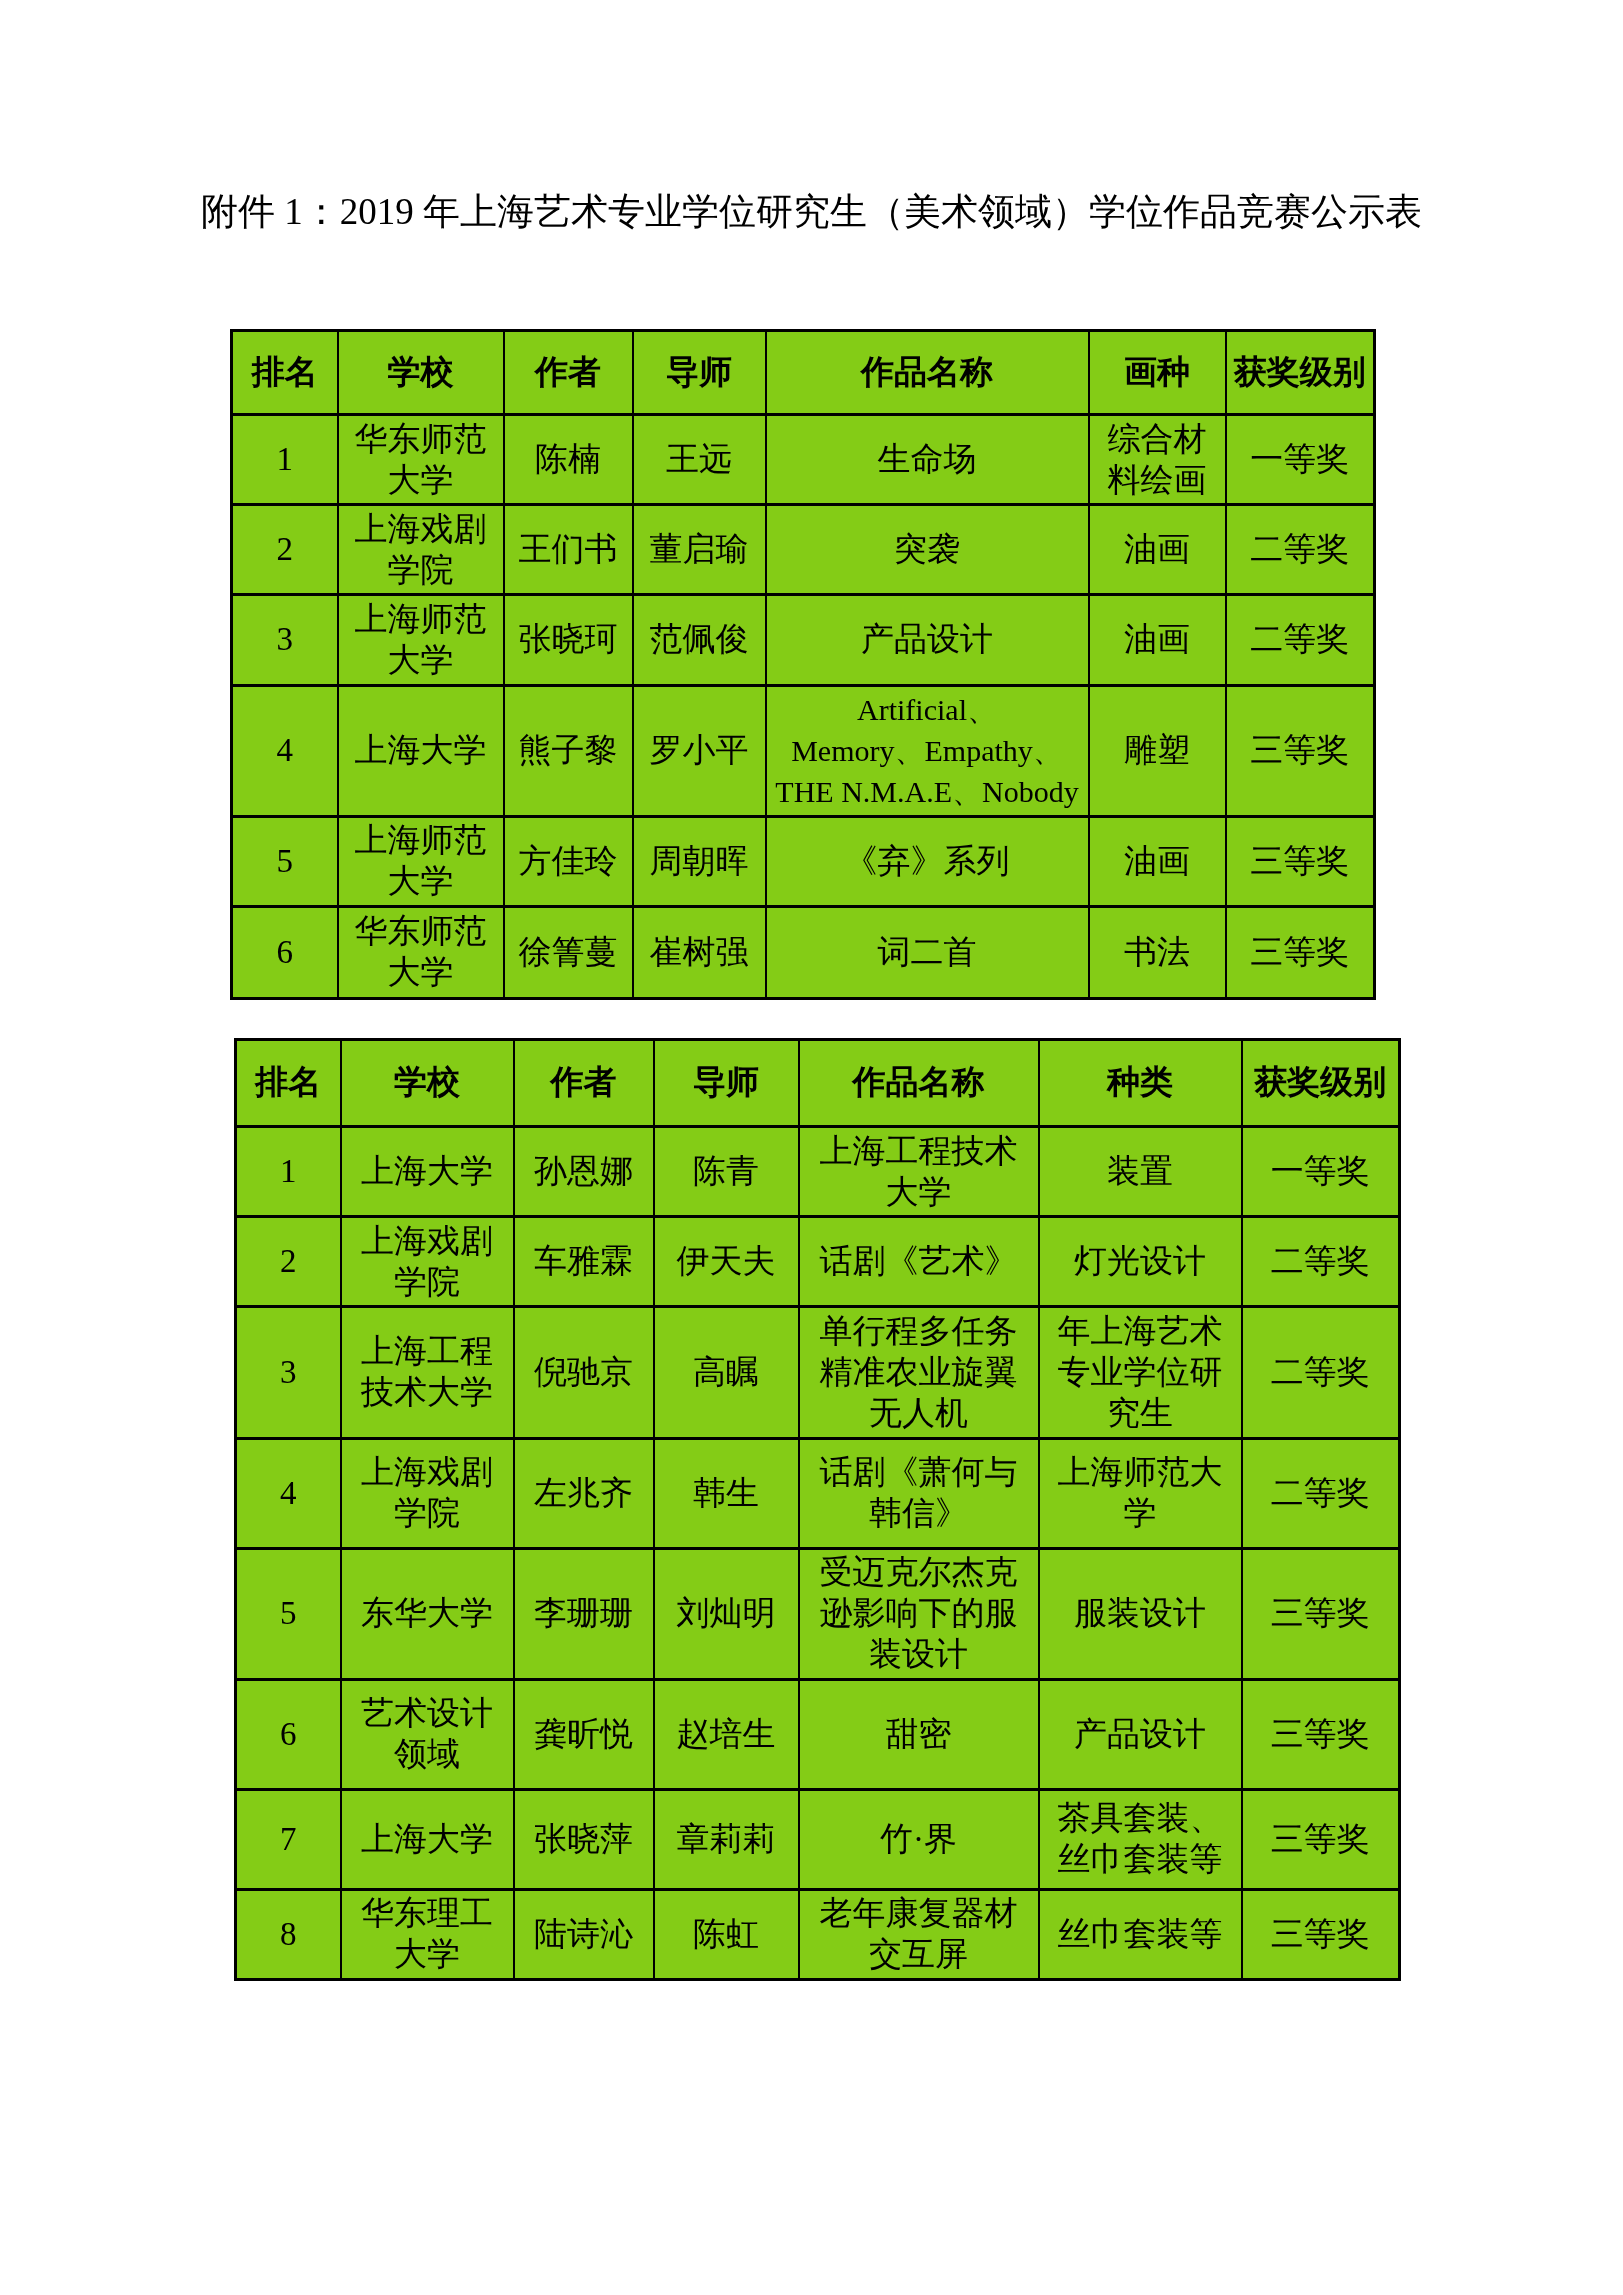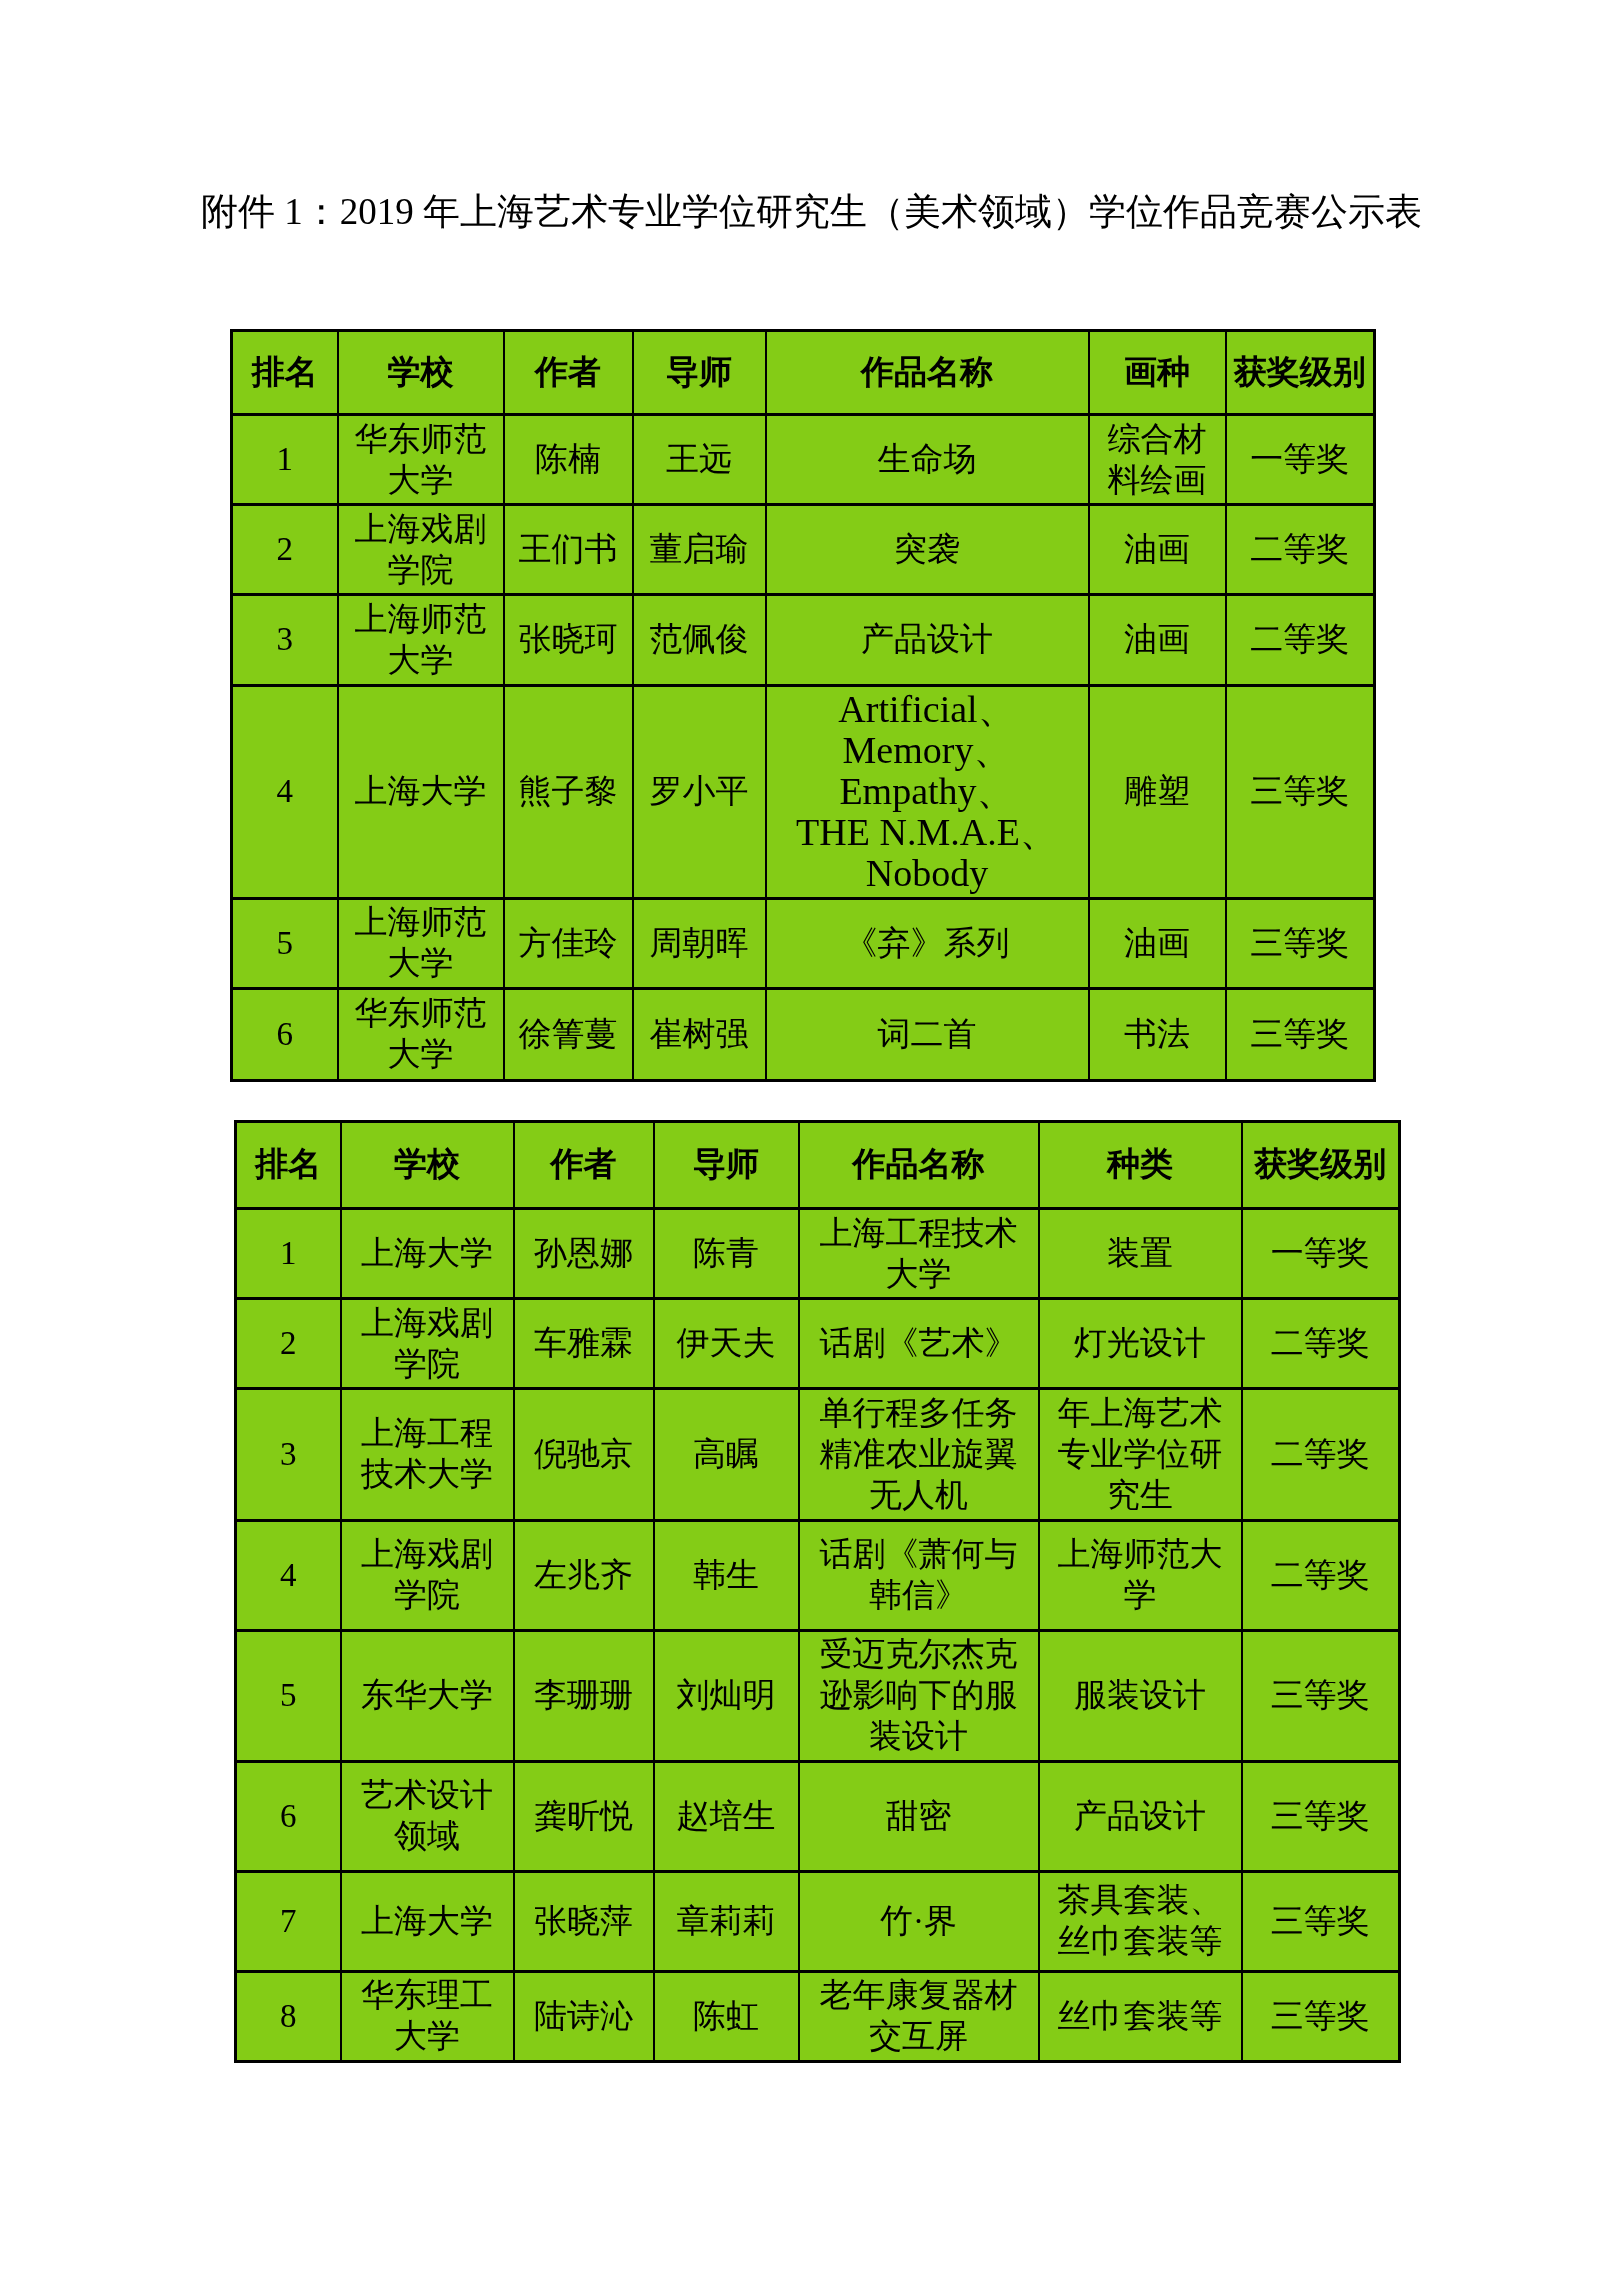--- a/index.html
+++ b/index.html
@@ -45,21 +45,21 @@
   table.awards th{ font-weight:bold; }
   
   #table1 thead tr{height:84px;}
   #table1 tbody tr:nth-child(1){height:87px;}
   #table1 tbody tr:nth-child(2){height:82px;}
   #table1 tbody tr:nth-child(3){height:83px;}
   #table1 tbody tr:nth-child(4){height:131px;}
   #table1 tbody tr:nth-child(5){height:86px;}
   #table1 tbody tr:nth-child(6){height:92px;}
   
-  #table1 tbody tr:nth-child(4) td:nth-child(5){font-size:38px;}
+  #table1 tbody tr:nth-child(4) td:nth-child(5){font-size:30px;}
   #table2 thead tr{height:87px;}
   #table2 tbody tr:nth-child(1){height:88px;}
   #table2 tbody tr:nth-child(2){height:86px;}
   #table2 tbody tr:nth-child(3){height:130px;}
   #table2 tbody tr:nth-child(4){height:110px;}
   #table2 tbody tr:nth-child(5){height:131px;}
   #table2 tbody tr:nth-child(6){height:110px;}
   #table2 tbody tr:nth-child(7){height:100px;}
   #table2 tbody tr:nth-child(8){height:87px;}
 </style>

